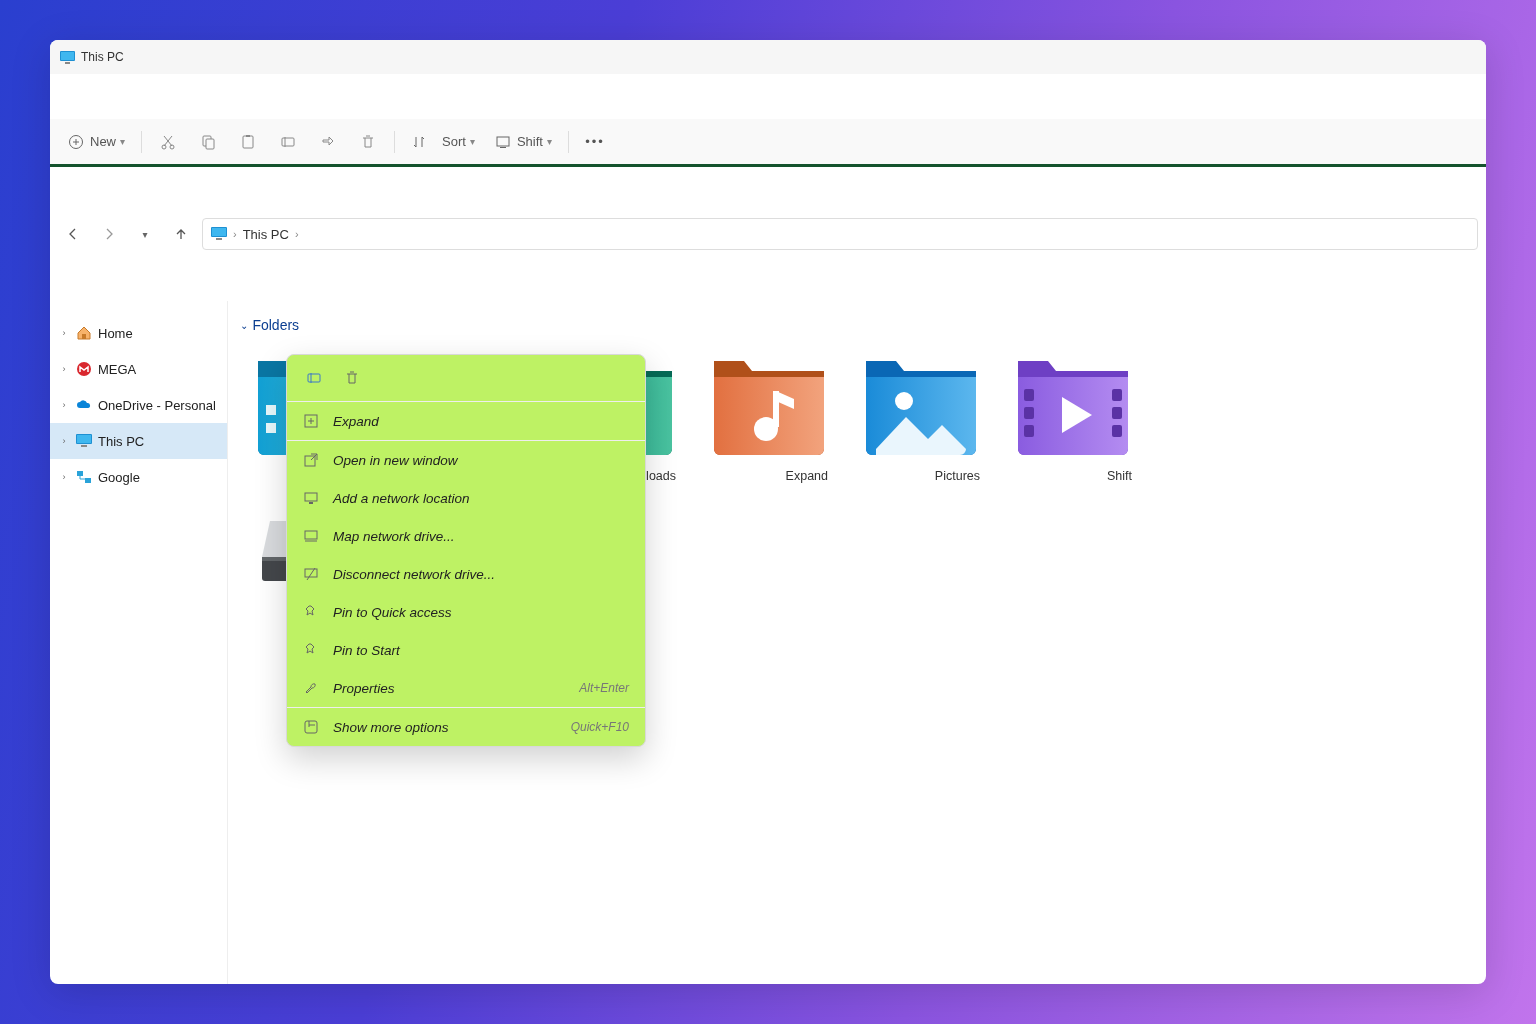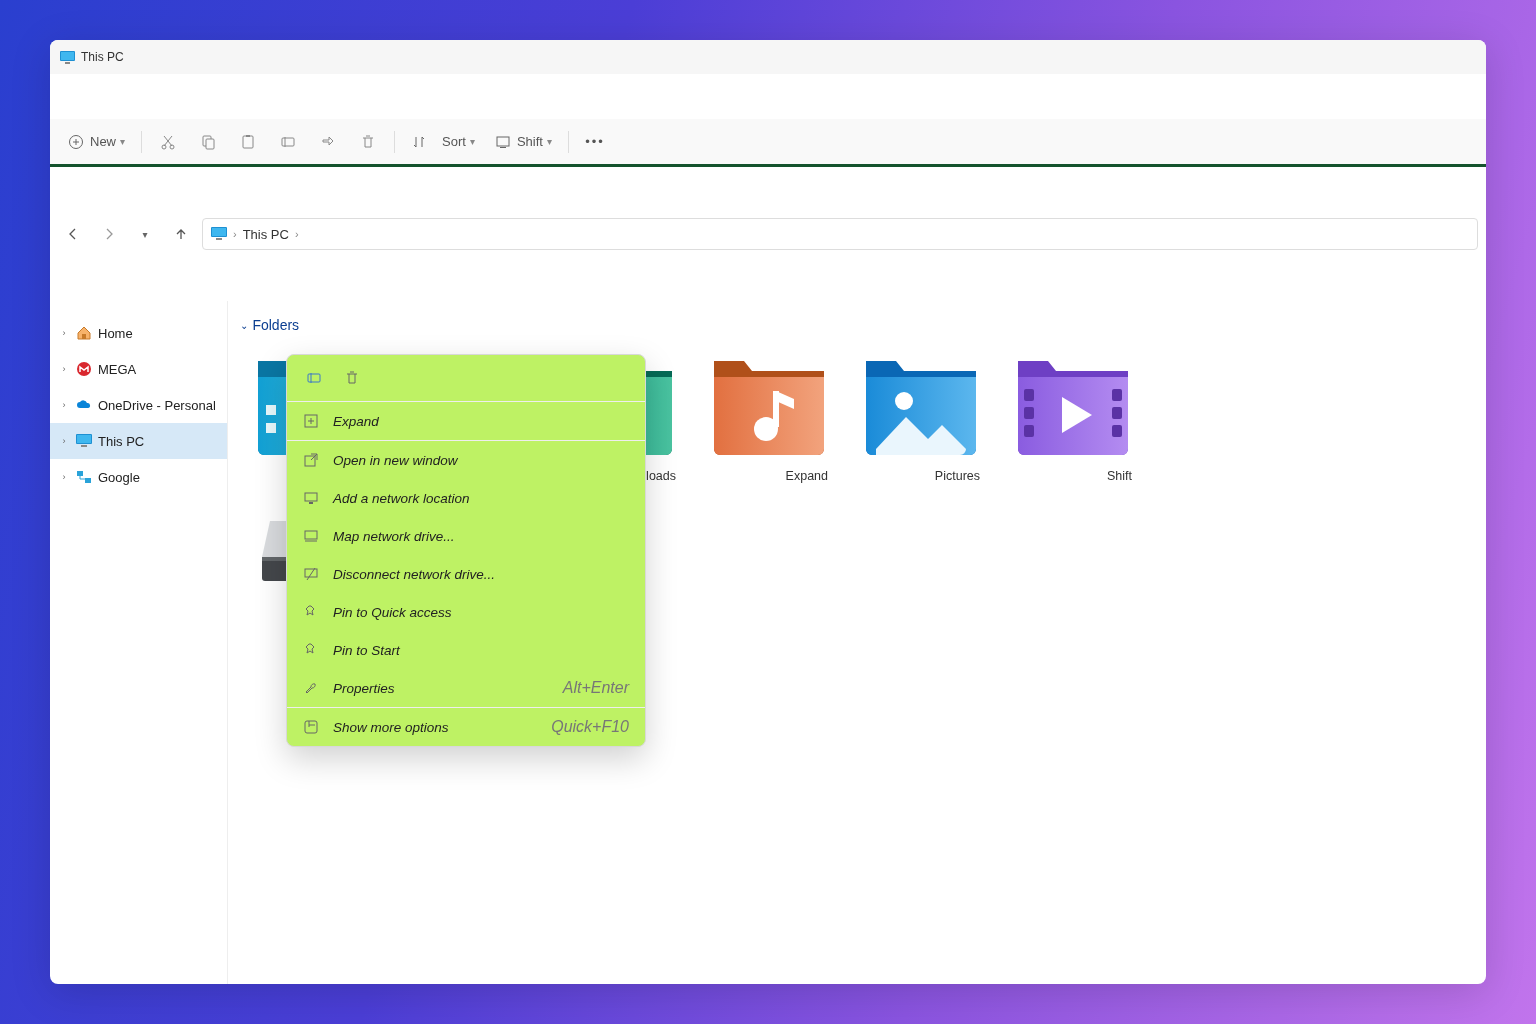--- a/index.html
+++ b/index.html
@@ -92,21 +92,21 @@
     display: flex; gap: 12px; padding: 10px 14px;
   }
   .ctx-top-btn { width: 26px; height: 26px; display:flex;align-items:center;justify-content:center; border-radius:4px; cursor:pointer; color:#444;}
   .ctx-sep { height:1px; background:#eee; }
   .ctx-row {
     display: flex; align-items: center; height: 38px;
     padding: 0 16px; font-size: 13.5px; color: #222; cursor: pointer;
     gap: 14px;
   }
   .ctx-row .ci { width: 16px; height: 16px; flex-shrink: 0; color:#555; }
-  .ctx-row .accel { margin-left: auto; color: #777; font-size: 16px; }
+  .ctx-row .accel { margin-left: auto; color: #777; font-size: 12px; }
 </style>
 </head>
 <body>
 
 <div class="window">
 
   <div class="titlebar">
     <svg width="15" height="13" viewBox="0 0 15 13">
       <rect x="0" y="0" width="15" height="10" rx="1" fill="#1e90d2"></rect>
       <rect x="1" y="1" width="13" height="8" fill="#3fb7ef"></rect>

